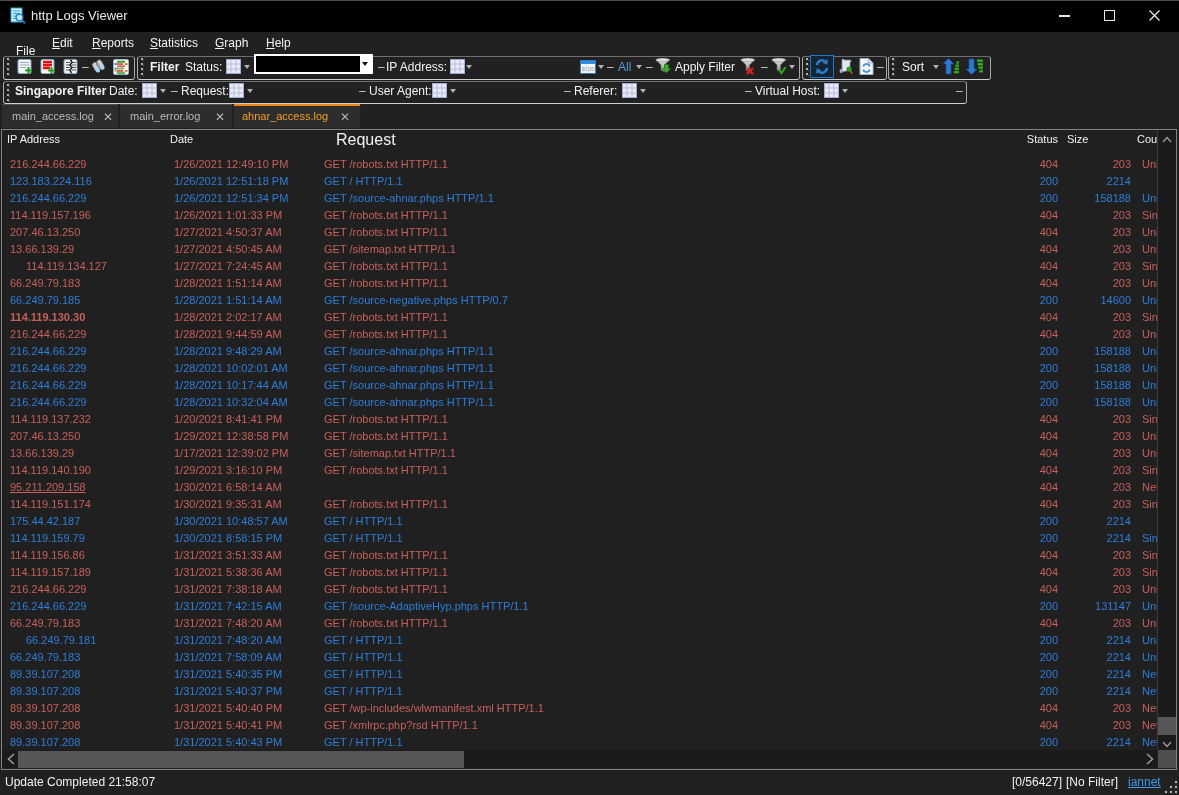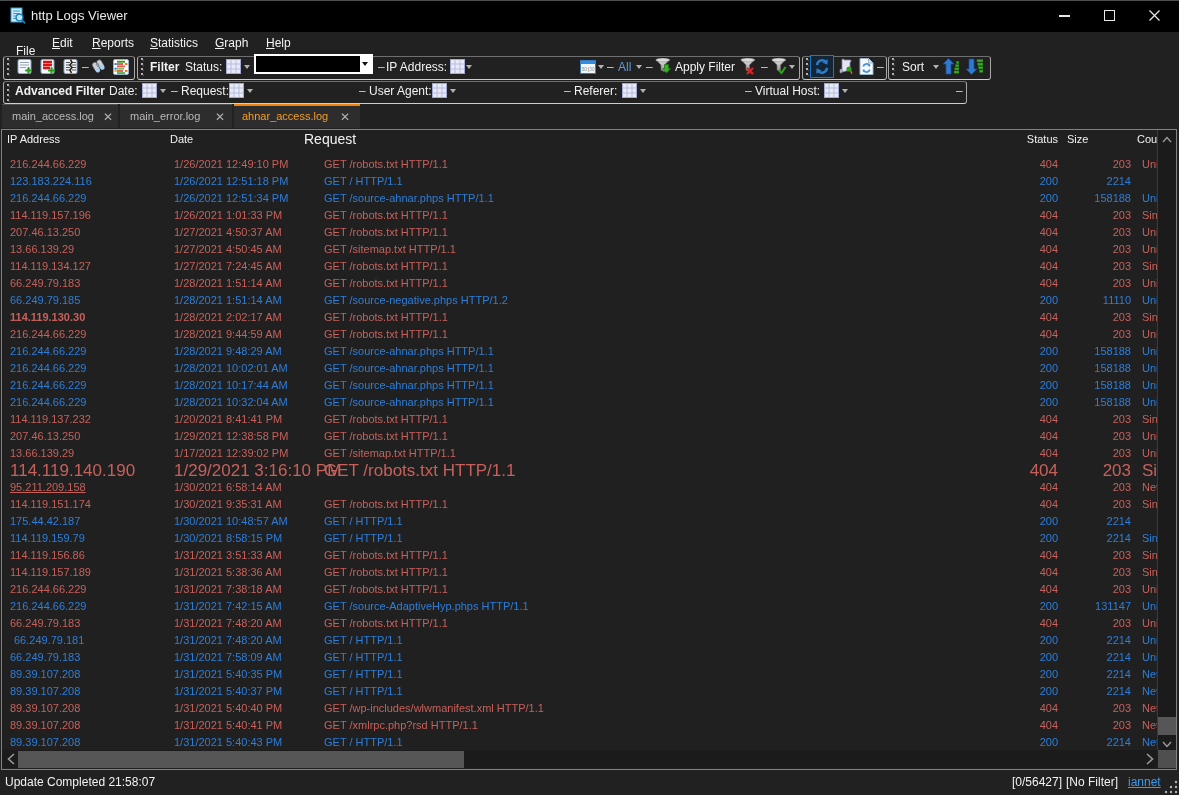--- a/index.html
+++ b/index.html
@@ -247,21 +247,21 @@
         <circle cx="2" cy="12" r="1"></circle>
         <circle cx="2" cy="17" r="1"></circle>
       </g>
 <g fill="#4a4a4a">
         <circle cx="3.3" cy="3.3" r="0.9"></circle>
         <circle cx="3.3" cy="8.3" r="0.9"></circle>
         <circle cx="3.3" cy="13.3" r="0.9"></circle>
         <circle cx="3.3" cy="18.3" r="0.9"></circle>
       </g>
 </svg>
-<div class="lbl" style="left:15px;top:85px;font-weight:bold;">Advanced Filter</div>
+<div class="lbl" style="left:15px;top:85px;font-weight:bold;">Singapore Filter</div>
 <div class="lbl" style="left:109px;top:85px;">Date:</div>
 <svg class="abs" style="left:142px;top:83px" width="15" height="15" viewBox="0 0 15 15">
 <rect x="0.5" y="0.5" width="14" height="14" fill="#e8eaf6" stroke="#9fa8d6"></rect>
 <path d="M0.5 5H14.5 M0.5 10H14.5 M5 0.5V14.5 M10 0.5V14.5" stroke="#b6bcdf" stroke-width="1" fill="none"></path>
 </svg>
 <div class="abs" style="left:160px;top:89px;width:0;height:0;border-left:3.5px solid transparent;border-right:3.5px solid transparent;border-top:4px solid #b2b2b2"></div>
 <div class="dash" style="left:171px;top:85px;">–</div>
 <div class="lbl" style="left:181px;top:85px;">Request:</div>
 <svg class="abs" style="left:229px;top:83px" width="15" height="15" viewBox="0 0 15 15">
 <rect x="0.5" y="0.5" width="14" height="14" fill="#e8eaf6" stroke="#9fa8d6"></rect>
@@ -297,21 +297,21 @@
 <div class="abs" style="left:12px;top:111px;color:#b9b9b9;font-size:11px;line-height:11px;">main_access.log</div>
 <div class="tabx" style="left:103px;top:111px;">✕</div>
 <div class="abs" style="left:130px;top:111px;color:#b9b9b9;font-size:11px;line-height:11px;">main_error.log</div>
 <div class="tabx" style="left:215px;top:111px;">✕</div>
 <div class="abs" style="left:242px;top:111px;color:#f49c26;font-size:11px;line-height:11px;">ahnar_access.log</div>
 <div class="tabx" style="left:340px;top:111px;">✕</div>
 
 <div class="abs" style="left:1px;top:129px;width:1176px;height:641px;border:1px solid #828282;box-sizing:border-box;background:#202021;"></div>
 <div class="abs" style="left:7px;top:134px;color:#f2f2f2;font-size:11px;line-height:11px;">IP Address</div>
 <div class="abs" style="left:170px;top:134px;color:#f2f2f2;font-size:11px;line-height:11px;">Date</div>
-<div class="abs" style="left:304px;top:134px;color:#f2f2f2;font-size:14px;line-height:11px;">Request</div>
+<div class="abs" style="left:336px;top:134px;color:#f2f2f2;font-size:16px;line-height:11px;">Request</div>
 <div class="abs" style="left:1008px;top:134px;width:50px;color:#f2f2f2;font-size:11px;line-height:11px;text-align:right;">Status</div>
 <div class="abs" style="left:1067px;top:134px;color:#f2f2f2;font-size:11px;line-height:11px;">Size</div>
 <div class="abs" style="left:1137px;top:134px;width:20px;color:#f2f2f2;font-size:11px;line-height:11px;overflow:hidden;">Cou</div>
 
 <div class="abs" style="left:2px;top:156px;width:1155px;height:17px;color:#c7605a;font-size:11px;line-height:17px;">
       <span class="abs" style="left:8px;">216.244.66.229</span>
       <span class="abs" style="left:172px;">1/26/2021 12:49:10 PM</span>
       <span class="abs" style="left:322px;">GET /robots.txt HTTP/1.1</span>
       <span class="abs" style="left:1006px;width:50px;text-align:right;">404</span>
       <span class="abs" style="left:1064px;width:65px;text-align:right;">203</span>
@@ -351,41 +351,41 @@
     </div>
 <div class="abs" style="left:2px;top:241px;width:1155px;height:17px;color:#c7605a;font-size:11px;line-height:17px;">
       <span class="abs" style="left:8px;">13.66.139.29</span>
       <span class="abs" style="left:172px;">1/27/2021 4:50:45 AM</span>
       <span class="abs" style="left:322px;">GET /sitemap.txt HTTP/1.1</span>
       <span class="abs" style="left:1006px;width:50px;text-align:right;">404</span>
       <span class="abs" style="left:1064px;width:65px;text-align:right;">203</span>
       <span class="abs" style="left:1140px;width:15px;overflow:hidden;white-space:nowrap;">United States</span>
     </div>
 <div class="abs" style="left:2px;top:258px;width:1155px;height:17px;color:#c7605a;font-size:11px;line-height:17px;">
-      <span class="abs" style="left:8px;text-align:center;">114.119.134.127</span>
+      <span class="abs" style="left:24px;text-align:center;">114.119.134.127</span>
       <span class="abs" style="left:172px;">1/27/2021 7:24:45 AM</span>
       <span class="abs" style="left:322px;">GET /robots.txt HTTP/1.1</span>
       <span class="abs" style="left:1006px;width:50px;text-align:right;">404</span>
       <span class="abs" style="left:1064px;width:65px;text-align:right;">203</span>
       <span class="abs" style="left:1140px;width:15px;overflow:hidden;white-space:nowrap;">Singapore</span>
     </div>
 <div class="abs" style="left:2px;top:275px;width:1155px;height:17px;color:#c7605a;font-size:11px;line-height:17px;">
       <span class="abs" style="left:8px;">66.249.79.183</span>
       <span class="abs" style="left:172px;">1/28/2021 1:51:14 AM</span>
       <span class="abs" style="left:322px;">GET /robots.txt HTTP/1.1</span>
       <span class="abs" style="left:1006px;width:50px;text-align:right;">404</span>
       <span class="abs" style="left:1064px;width:65px;text-align:right;">203</span>
       <span class="abs" style="left:1140px;width:15px;overflow:hidden;white-space:nowrap;">United States</span>
     </div>
 <div class="abs" style="left:2px;top:292px;width:1155px;height:17px;color:#2d7ed9;font-size:11px;line-height:17px;">
       <span class="abs" style="left:8px;">66.249.79.185</span>
       <span class="abs" style="left:172px;">1/28/2021 1:51:14 AM</span>
-      <span class="abs" style="left:322px;">GET /source-negative.phps HTTP/1.2</span>
-      <span class="abs" style="left:1006px;width:50px;text-align:right;">200</span>
-      <span class="abs" style="left:1064px;width:65px;text-align:right;">11110</span>
+      <span class="abs" style="left:322px;">GET /source-negative.phps HTTP/0.7</span>
+      <span class="abs" style="left:1006px;width:50px;text-align:right;">200</span>
+      <span class="abs" style="left:1064px;width:65px;text-align:right;">14600</span>
       <span class="abs" style="left:1140px;width:15px;overflow:hidden;white-space:nowrap;">United States</span>
     </div>
 <div class="abs" style="left:2px;top:309px;width:1155px;height:17px;color:#c7605a;font-size:11px;line-height:17px;">
       <span class="abs" style="left:8px;font-weight:bold;">114.119.130.30</span>
       <span class="abs" style="left:172px;">1/28/2021 2:02:17 AM</span>
       <span class="abs" style="left:322px;">GET /robots.txt HTTP/1.1</span>
       <span class="abs" style="left:1006px;width:50px;text-align:right;">404</span>
       <span class="abs" style="left:1064px;width:65px;text-align:right;">203</span>
       <span class="abs" style="left:1140px;width:15px;overflow:hidden;white-space:nowrap;">Singapore</span>
     </div>
@@ -446,21 +446,21 @@
       <span class="abs" style="left:1140px;width:15px;overflow:hidden;white-space:nowrap;">United States</span>
     </div>
 <div class="abs" style="left:2px;top:445px;width:1155px;height:17px;color:#c7605a;font-size:11px;line-height:17px;">
       <span class="abs" style="left:8px;">13.66.139.29</span>
       <span class="abs" style="left:172px;">1/17/2021 12:39:02 PM</span>
       <span class="abs" style="left:322px;">GET /sitemap.txt HTTP/1.1</span>
       <span class="abs" style="left:1006px;width:50px;text-align:right;">404</span>
       <span class="abs" style="left:1064px;width:65px;text-align:right;">203</span>
       <span class="abs" style="left:1140px;width:15px;overflow:hidden;white-space:nowrap;">United States</span>
     </div>
-<div class="abs" style="left:2px;top:462px;width:1155px;height:17px;color:#c7605a;font-size:17px;line-height:17px;">
+<div class="abs" style="left:2px;top:462px;width:1155px;height:17px;color:#c7605a;font-size:11px;line-height:17px;">
       <span class="abs" style="left:8px;">114.119.140.190</span>
       <span class="abs" style="left:172px;">1/29/2021 3:16:10 PM</span>
       <span class="abs" style="left:322px;">GET /robots.txt HTTP/1.1</span>
       <span class="abs" style="left:1006px;width:50px;text-align:right;">404</span>
       <span class="abs" style="left:1064px;width:65px;text-align:right;">203</span>
       <span class="abs" style="left:1140px;width:15px;overflow:hidden;white-space:nowrap;">Singapore</span>
     </div>
 <div class="abs" style="left:2px;top:479px;width:1155px;height:17px;color:#c7605a;font-size:11px;line-height:17px;">
       <span class="abs" style="left:8px;text-decoration:underline;">95.211.209.158</span>
       <span class="abs" style="left:172px;">1/30/2021 6:58:14 AM</span>
@@ -526,21 +526,21 @@
     </div>
 <div class="abs" style="left:2px;top:615px;width:1155px;height:17px;color:#c7605a;font-size:11px;line-height:17px;">
       <span class="abs" style="left:8px;">66.249.79.183</span>
       <span class="abs" style="left:172px;">1/31/2021 7:48:20 AM</span>
       <span class="abs" style="left:322px;">GET /robots.txt HTTP/1.1</span>
       <span class="abs" style="left:1006px;width:50px;text-align:right;">404</span>
       <span class="abs" style="left:1064px;width:65px;text-align:right;">203</span>
       <span class="abs" style="left:1140px;width:15px;overflow:hidden;white-space:nowrap;">United States</span>
     </div>
 <div class="abs" style="left:2px;top:632px;width:1155px;height:17px;color:#2d7ed9;font-size:11px;line-height:17px;">
-      <span class="abs" style="left:12px;">66.249.79.181</span>
+      <span class="abs" style="left:24px;">66.249.79.181</span>
       <span class="abs" style="left:172px;">1/31/2021 7:48:20 AM</span>
       <span class="abs" style="left:322px;">GET / HTTP/1.1</span>
       <span class="abs" style="left:1006px;width:50px;text-align:right;">200</span>
       <span class="abs" style="left:1064px;width:65px;text-align:right;">2214</span>
       <span class="abs" style="left:1140px;width:15px;overflow:hidden;white-space:nowrap;">United States</span>
     </div>
 <div class="abs" style="left:2px;top:649px;width:1155px;height:17px;color:#2d7ed9;font-size:11px;line-height:17px;">
       <span class="abs" style="left:8px;">66.249.79.183</span>
       <span class="abs" style="left:172px;">1/31/2021 7:58:09 AM</span>
       <span class="abs" style="left:322px;">GET / HTTP/1.1</span>

